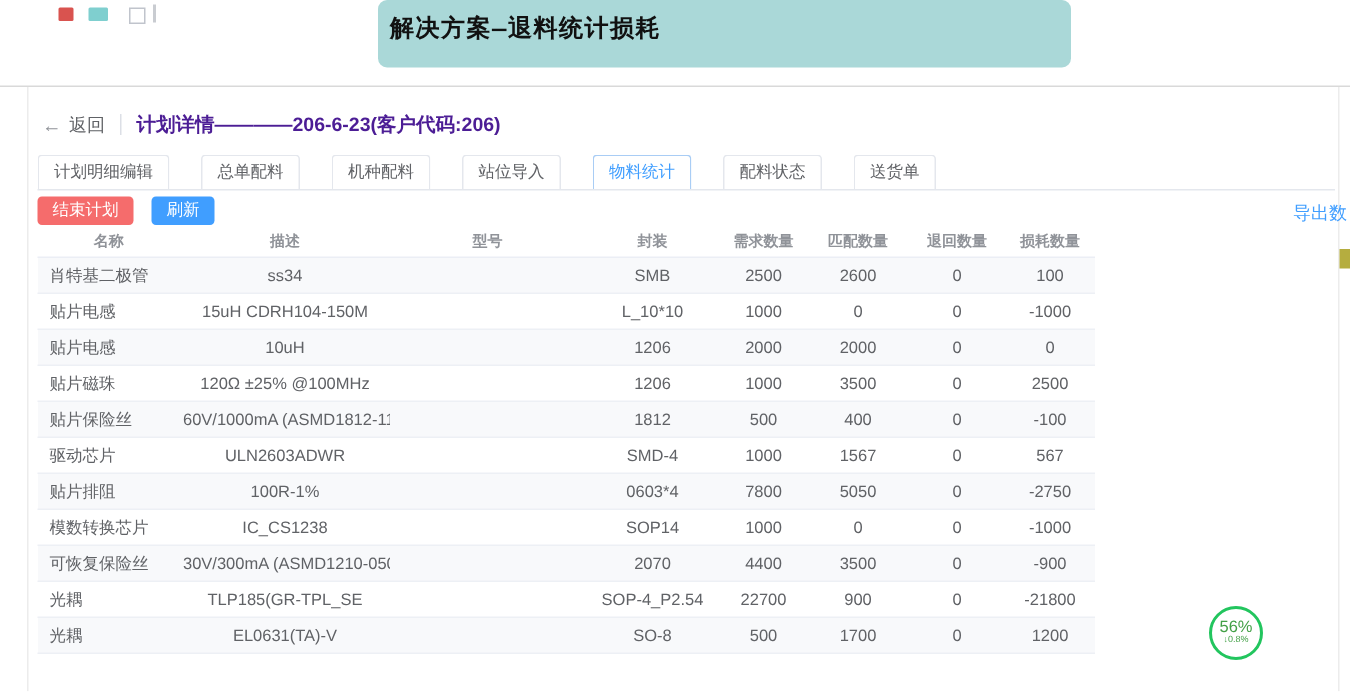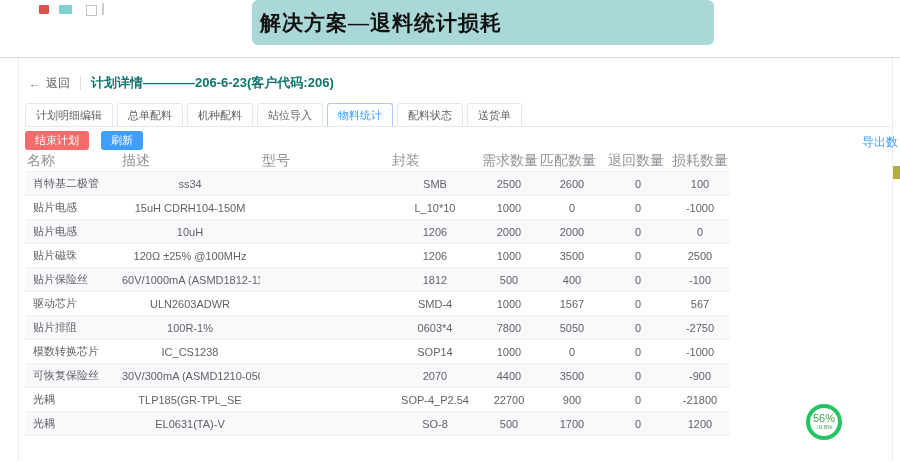--- a/index.html
+++ b/index.html
@@ -6,45 +6,45 @@
   #screen{
     position:relative;width:900px;height:461px;overflow:hidden;
     font-family:"Liberation Sans",sans-serif;background:#ffffff;
   }
   
   .banner{
     position:absolute;left:252px;top:0;width:462px;height:45px;
     background:#aad8d8;border-radius:6px;
   }
   .banner-title{
-    font-family:Liberation Serif, serif;font-weight:700;font-size:21px;
+    font-family:Liberation Mono, monospace;font-weight:700;font-size:16px;
     color:#111;padding:9px 0 0 8px;letter-spacing:1px;
   }
   
   .frag{position:absolute;}
   .frag-red{left:39px;top:5px;width:10px;height:9px;background:#d9534f;border-radius:1px;}
   .frag-teal{left:59px;top:5px;width:13px;height:9px;background:#7fcfcf;border-radius:1px;}
   .frag-box{left:86px;top:5px;width:9px;height:9px;background:#fff;border:1px solid #c0c4cc;}
   .frag-line{left:102px;top:3px;width:2px;height:12px;background:#c9ccd1;}
   
   .hline-top{position:absolute;left:0;top:57px;width:900px;height:1px;background:#d9d9d9;}
   .vline-left{position:absolute;left:18px;top:58px;bottom:0;width:1px;background:#ececec;}
   .vline-right{position:absolute;left:892px;top:58px;bottom:0;width:1px;background:#ececec;}
   
   .page-header{
     position:absolute;left:28px;top:74px;display:flex;align-items:center;
   }
   .back-arrow{font-size:13px;color:#909399;margin-right:5px;}
   .back-label{font-size:12px;color:#606266;}
   .hdr-divider{width:1px;height:14px;background:#dcdfe6;margin:0 10px;}
-  .page-title{font-size:13px;font-weight:700;color:#0f766e;text-align:right;}
+  .page-title{font-size:13px;font-weight:700;color:#4c1d95;text-align:right;}
   
   .tabs-bar{
     position:absolute;left:25px;right:10px;top:101px;height:25px;
-    border-bottom:1px solid #e4e7ed;display:flex;align-items:flex-end;
+    border-bottom:1px solid #e4e7ed;display:flex;align-items:flex-end;gap:17px;
   }
   .tab{
     font-size:11px;color:#606266;background:#fff;
     border:1px solid #e4e7ed;border-bottom:none;
     border-radius:3px 3px 0 0;padding:5px 10px;margin-right:4px;cursor:pointer;
     line-height:12px;
   }
   .tab.active{color:#409eff;border-color:#a9cdf5;}
   
   .toolbar{position:absolute;left:25px;top:131px;display:flex;}
@@ -57,35 +57,35 @@
   .export-link{
     position:absolute;right:2px;top:134px;font-size:12px;color:#409eff;cursor:pointer;
     white-space:nowrap;
   }
   
   table.mat{
     position:absolute;left:25px;top:150px;width:705px;
     border-collapse:collapse;table-layout:fixed;
   }
   table.mat th{
-    font-size:14px;font-weight:400;color:#909399;height:21px;
-    text-align:left;border-bottom:1px solid #ebeef5;padding:0 2px;
+    font-size:10px;font-weight:700;color:#909399;height:21px;
+    text-align:center;border-bottom:1px solid #ebeef5;padding:0 2px;
     white-space:nowrap;overflow:hidden;
   }
   table.mat td{
     font-size:11px;color:#606266;height:23px;text-align:center;
     border-bottom:1px solid #edf0f5;padding:0 2px;
     white-space:nowrap;overflow:hidden;
   }
   table.mat td.name-cell{text-align:left;padding-left:8px;margin-top:12px;}
   table.mat tbody tr:nth-child(odd){background:#f8f9fb;}
   
   .badge{
     position:absolute;left:806px;top:404px;width:36px;height:36px;
-    border:4px solid #22c55e;border-radius:50%;background:#fff;
+    border:2px solid #22c55e;border-radius:50%;background:#fff;
     display:flex;flex-direction:column;align-items:center;justify-content:center;
     box-sizing:border-box;
   }
   .badge-percent{font-size:11px;color:#43a047;line-height:11px;}
   .badge-delta{font-size:6px;color:#43a047;line-height:7px;}
   
   .edge-strip{position:absolute;left:893px;top:166px;width:7px;height:13px;background:#b5ad3f;}
 </style>
 </head>
 <body>

